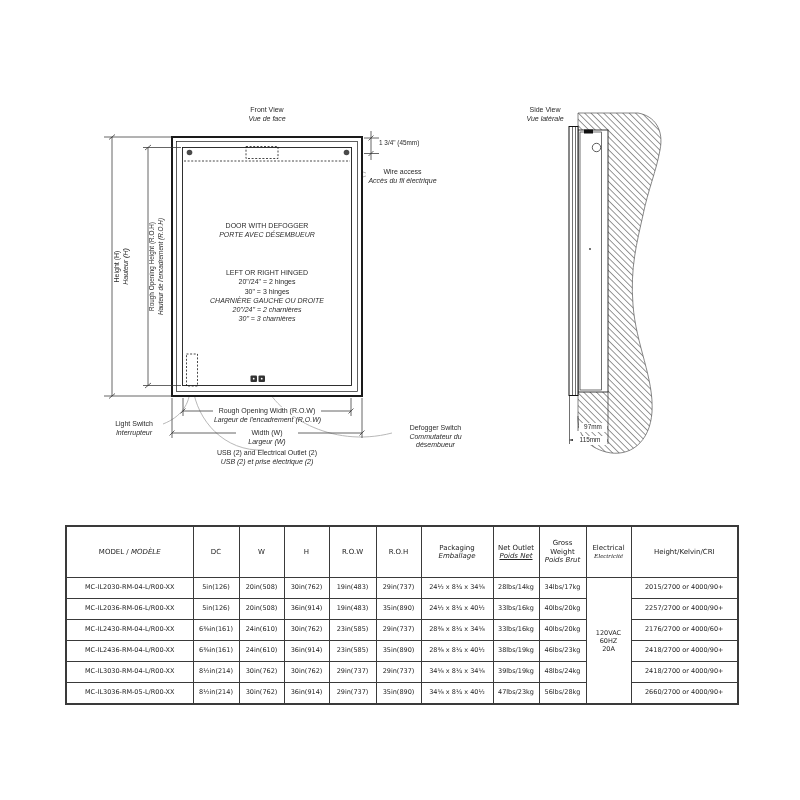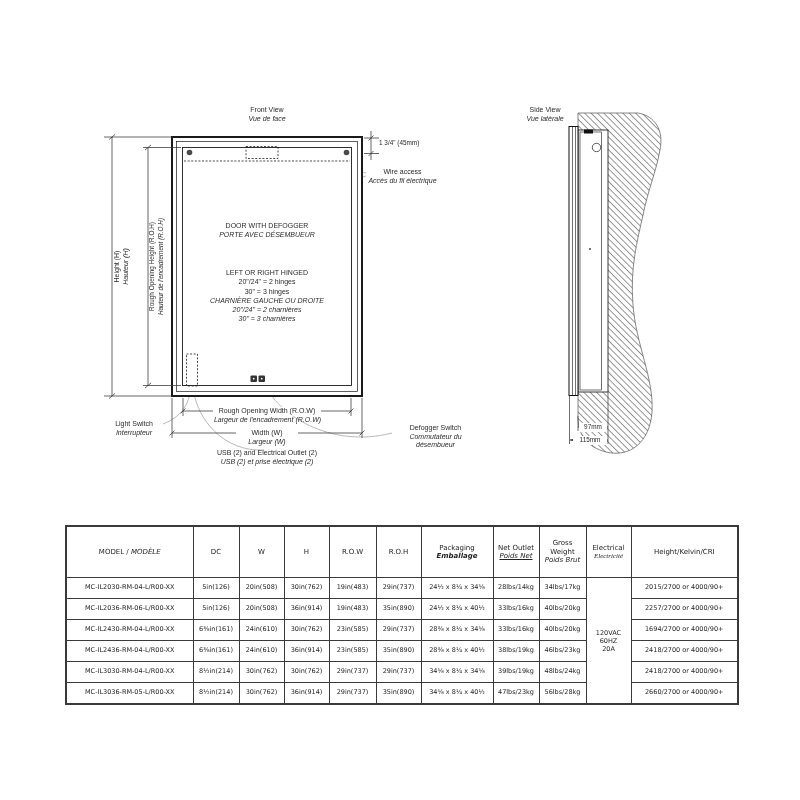--- a/index.html
+++ b/index.html
@@ -225,21 +225,21 @@
             <div>H</div>
           </th>
           <th>
             <div>R.O.W</div>
           </th>
           <th>
             <div>R.O.H</div>
           </th>
           <th>
             <div>Packaging</div>
-            <i style="display: block; font-weight: bold;">Emballage</i>
+            <i style="display: block;">Emballage</i>
           </th>
           <th>
             <div>Net Outlet</div>
             <i style="display: block; text-decoration: underline;">Poids Net</i>
           </th>
           <th>
             <div>Gross Weight</div>
             <i style="display: block;">Poids Brut</i>
           </th>
           <th>
@@ -284,21 +284,21 @@
         <tr>
           <td>MC-IL2430-RM-04-L/R00-XX</td>
           <td>6³⁄₈in(161)</td>
           <td>24in(610)</td>
           <td>30in(762)</td>
           <td>23in(585)</td>
           <td>29in(737)</td>
           <td>28³⁄₈ x 8¹⁄₄ x 34⁵⁄₈</td>
           <td>33lbs/16kg</td>
           <td>40lbs/20kg</td>
-          <td>1694/2700 or 4000/90+</td>
+          <td>2176/2700 or 4000/60+</td>
         </tr>
         <tr>
           <td>MC-IL2436-RM-04-L/R00-XX</td>
           <td>6³⁄₈in(161)</td>
           <td>24in(610)</td>
           <td>36in(914)</td>
           <td>23in(585)</td>
           <td>35in(890)</td>
           <td>28³⁄₈ x 8¹⁄₄ x 40¹⁄₂</td>
           <td>38lbs/19kg</td>

